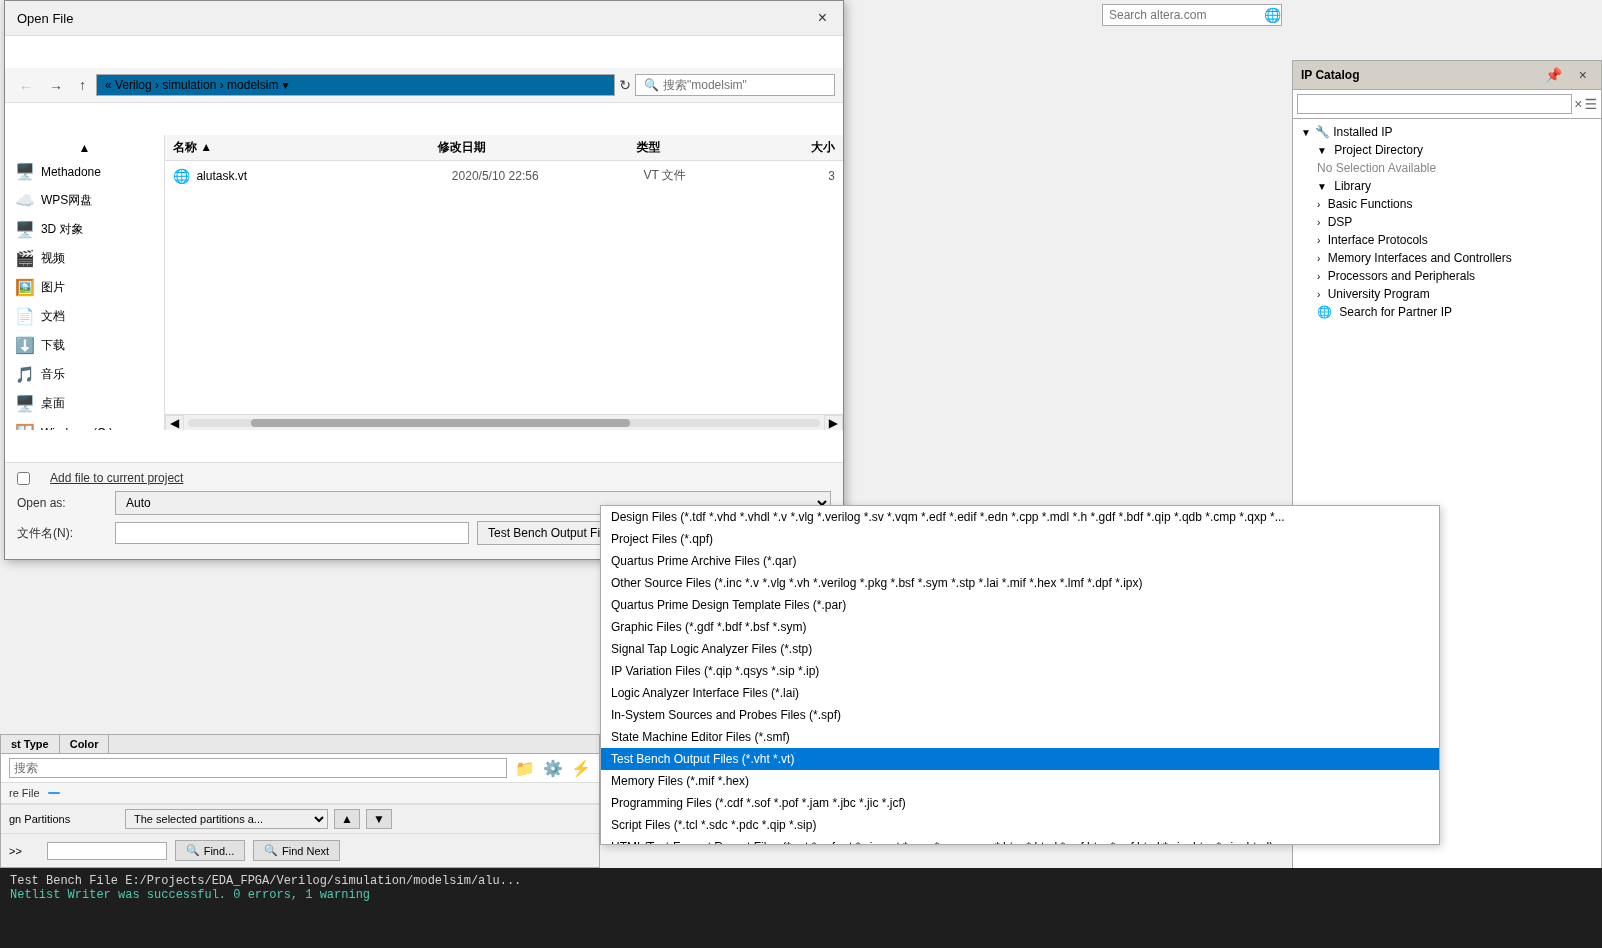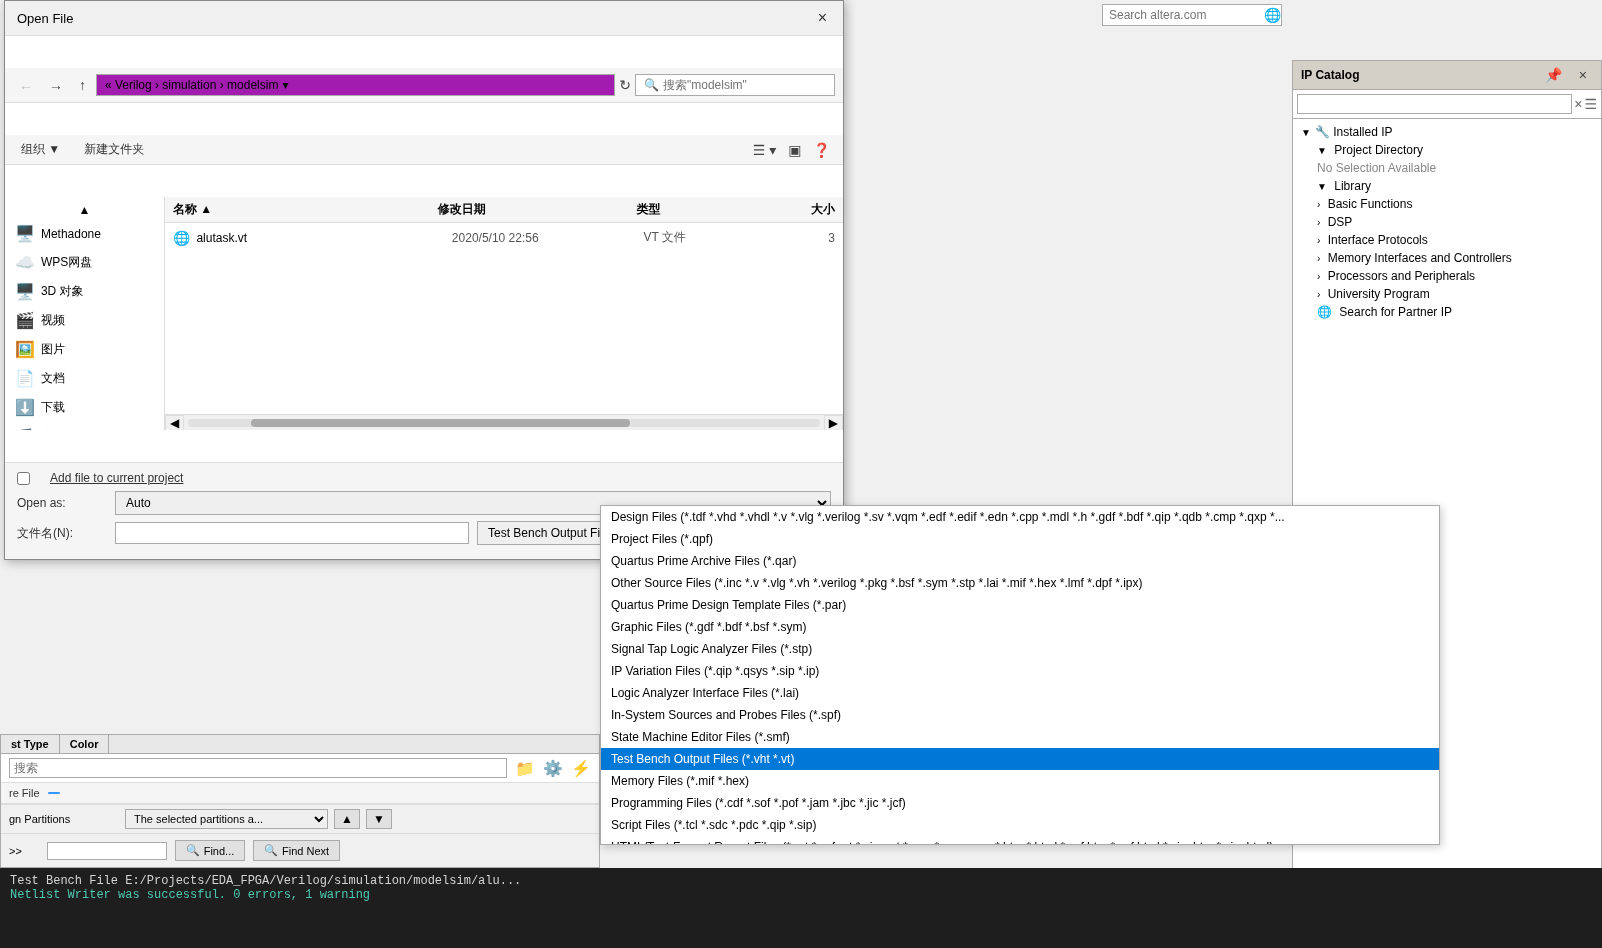--- a/index.html
+++ b/index.html
@@ -141,21 +141,21 @@
       cursor: pointer;
       font-size: 14px;
       color: #444;
       padding: 2px 6px;
     }
     .nav-btn:disabled { color: #bbb; cursor: default; }
     .breadcrumb-bar {
       flex: 1;
       display: flex;
       align-items: flex-end;
-      background: #a21caf;
+      background: #0369a1;
       border: 1px solid #aaa;
       padding: 3px 8px;
       font-size: 12px;
       gap: 4px;
     }
     .path-dropdown {
       background: none;
       border: none;
       font-size: 12px;
       cursor: pointer;
@@ -518,31 +518,20 @@
       <span>« Verilog › simulation › modelsim</span>
       <button class="path-dropdown">▾</button>
     </div>
     <button class="path-refresh" title="Refresh">↻</button>
     <div class="search-box">
       <span>🔍</span>
       <input type="text" placeholder="搜索&quot;modelsim&quot;" style="">
     </div>
   </div>
 
-  <div class="dialog-toolbar2">
-    <div class="toolbar2-left">
-      <button class="toolbar2-btn">组织 ▼</button>
-      <button class="toolbar2-btn">新建文件夹</button>
-    </div>
-    <div class="toolbar2-right">
-      <button class="view-btn">☰ ▾</button>
-      <button class="view-btn">▣</button>
-      <button class="view-btn">❓</button>
-    </div>
-  </div>
 
   <div class="dialog-body">
 
     <div class="sidebar-nav">
       <div class="scroll-arrow-top">▲</div>
       <div class="sidebar-nav-item">
         <span class="icon">🖥️</span>
         <span>Methadone</span>
       </div>
       <div class="sidebar-nav-item">

